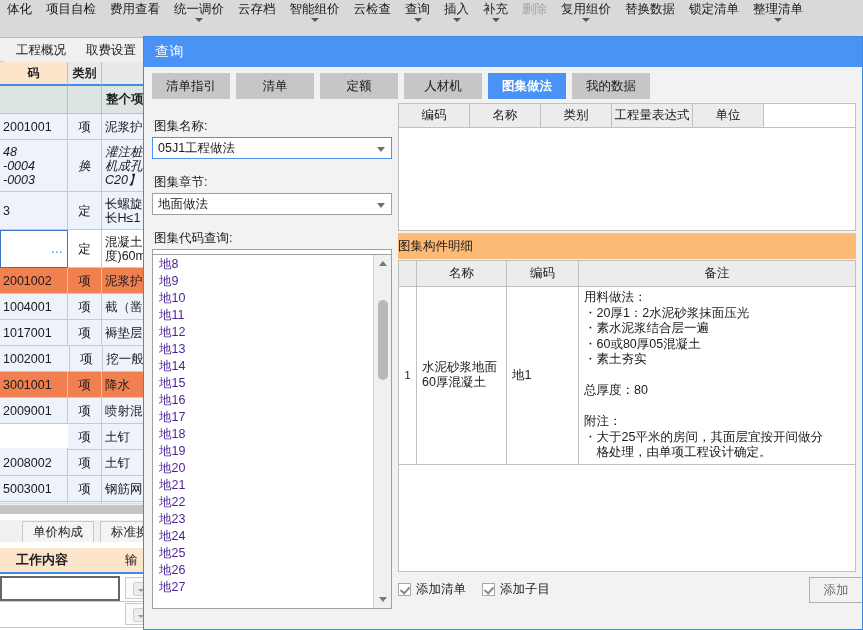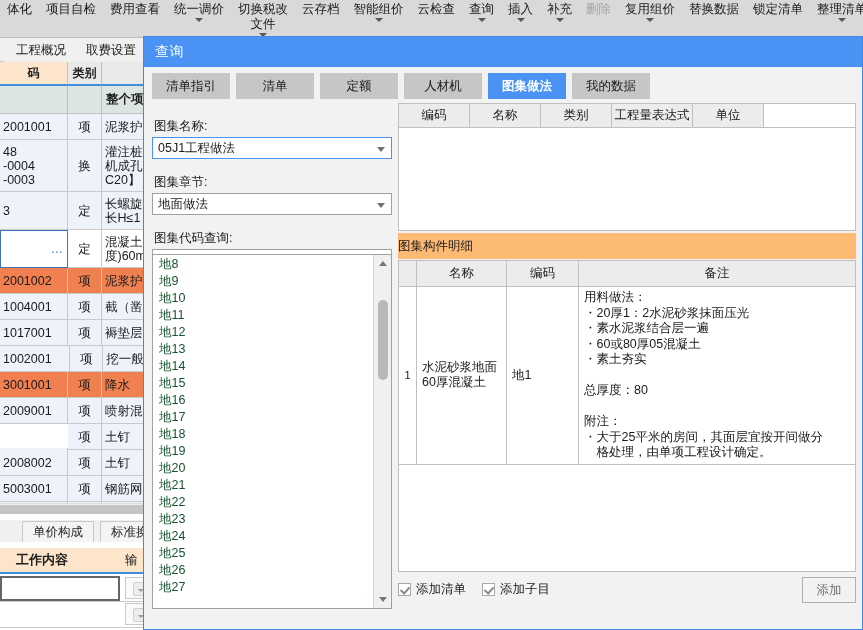--- a/index.html
+++ b/index.html
@@ -221,21 +221,21 @@
   .listbox {
     position: absolute; left: 0; top: 151px; width: 240px; height: 355px;
     background: #fff; border: 1px solid #a0a0a0; overflow: hidden;
   }
   .listbox-inner {
     position: absolute; left: 0; top: 0; right: 19px; bottom: 0;
     overflow: hidden; padding-top: 1px;
   }
   .lb-item {
     height: 17px; line-height: 17px; padding-left: 6px;
-    font-size: 12.5px; color: #14532d; white-space: nowrap; cursor: default;
+    font-size: 12.5px; color: #4c1d95; white-space: nowrap; cursor: default;
   }
   .lb-scroll {
     position: absolute; right: 0; top: 0; width: 18px; bottom: 0;
     background: #f0f0f0; border-left: 1px solid #d6d6d6;
   }
   .lb-arrow {
     position: absolute; left: 0; width: 18px; height: 17px;
     background: #f0f0f0; cursor: pointer;
   }
   .lb-arrow.up { top: 0; }
@@ -291,21 +291,21 @@
     border-right: 1px solid #c0c0c0; border-bottom: 1px solid #c0c0c0;
     font-size: 12.5px; color: #1a1a1a; padding: 3px 5px;
     line-height: 15.5px; white-space: pre-wrap;
   }
   .dt-td.idx { justify-content: center; display: flex; align-items: center; font-size: 11px; }
   .dt-td.nm { display: flex; align-items: center; }
   .dt-td.cd { display: flex; align-items: center; }
   .dt-td.rm { border-right: none; }
 
   .footer {
-    position: absolute; left: 0; right: 12px; bottom: 0; height: 48px;
+    position: absolute; left: 0; right: 5px; bottom: 0; height: 48px;
     background: #f2f2f2;
   }
   .chk-row {
     position: absolute; left: 0; top: 6px;
     display: flex; align-items: center; gap: 16px;
   }
   .chk {
     display: flex; align-items: center; gap: 5px;
     font-size: 12.5px; color: #1a1a1a; cursor: pointer;
   }
@@ -340,24 +340,20 @@
             <span class="two-line">体化</span>
           </div>
           <div class="ribbon-item">
             <span class="two-line">项目自检</span>
           </div>
           <div class="ribbon-item">
             <span class="two-line">费用查看</span>
           </div>
           <div class="ribbon-item">
             <span class="two-line">统一调价</span>
-            <span class="ribbon-caret"></span>
-          </div>
-          <div class="ribbon-item">
-            <span class="two-line">切换税改<br>文件</span>
             <span class="ribbon-caret"></span>
           </div>
           <div class="ribbon-item">
             <span class="two-line">云存档</span>
           </div>
           <div class="ribbon-item">
             <span class="two-line">智能组价</span>
             <span class="ribbon-caret"></span>
           </div>
           <div class="ribbon-item">
@@ -410,21 +406,21 @@
         <div class="grid-subcell" style="width:68px;"></div>
         <div class="grid-subcell" style="width:34px;"></div>
         <div class="grid-subcell" style="width:48px;">整个项</div>
       </div>
       <div id="bg-grid-rows">
           <div class="grid-row" style="height: 26px;">
             <div class="grid-cell c-code" style="width: 68px; height: 26px;">2001001</div>
             <div class="grid-cell c-type ctr" style="width: 34px; height: 26px;">项</div>
             <div class="grid-cell c-name" style="width: 48px; height: 26px;">泥浆护</div>
           </div>
-          <div class="grid-row" style="height: 52px;">
+          <div class="grid-row" style="height: 52px; font-style: italic;">
             <div class="grid-cell c-code" style="width: 68px; height: 52px;">48
 -0004
 -0003</div>
             <div class="grid-cell c-type ctr" style="width: 34px; height: 52px;">换</div>
             <div class="grid-cell c-name" style="width: 48px; height: 52px;">灌注桩
 机成孔
 C20】</div>
           </div>
           <div class="grid-row" style="height: 38px;">
             <div class="grid-cell c-code" style="width: 68px; height: 38px;">3</div>

